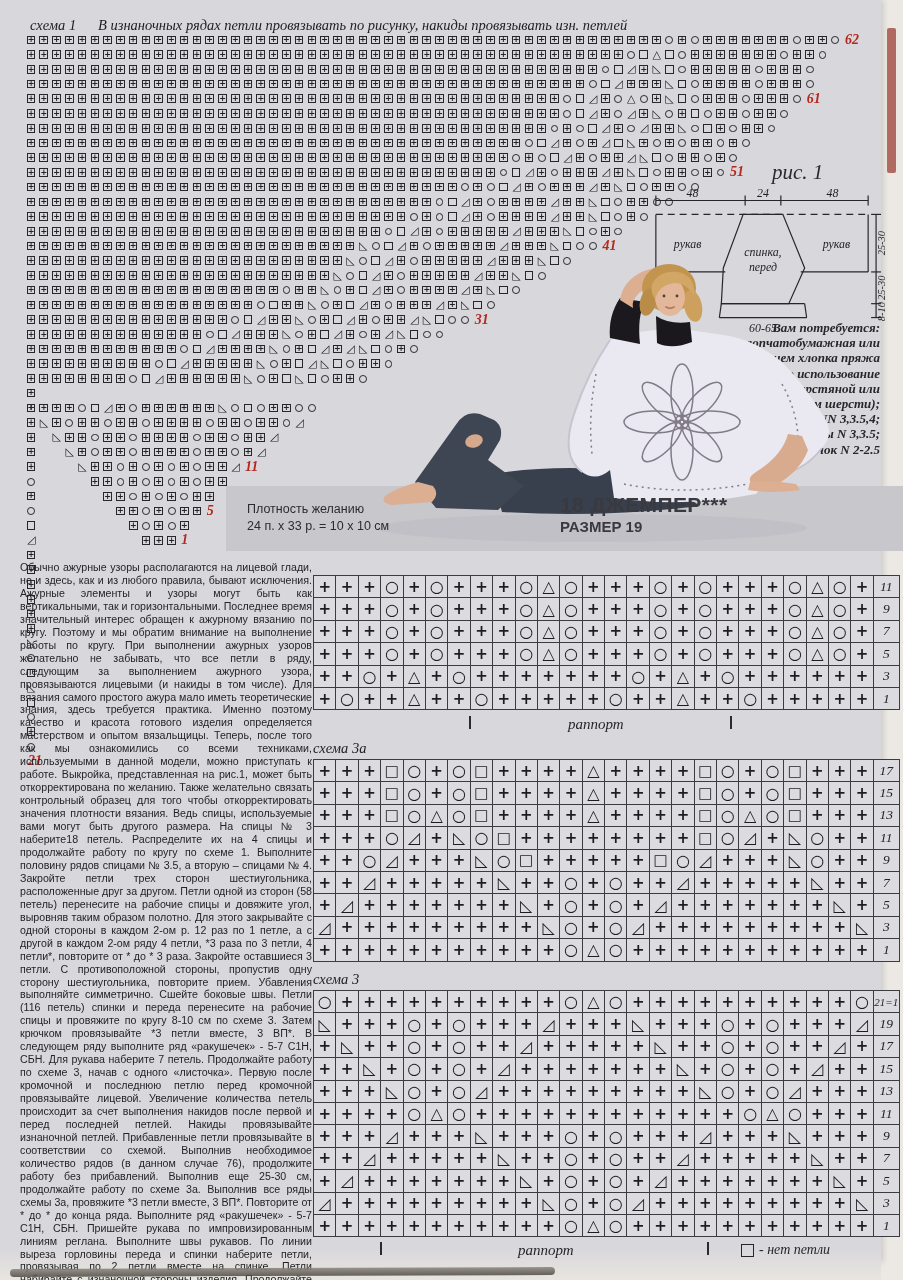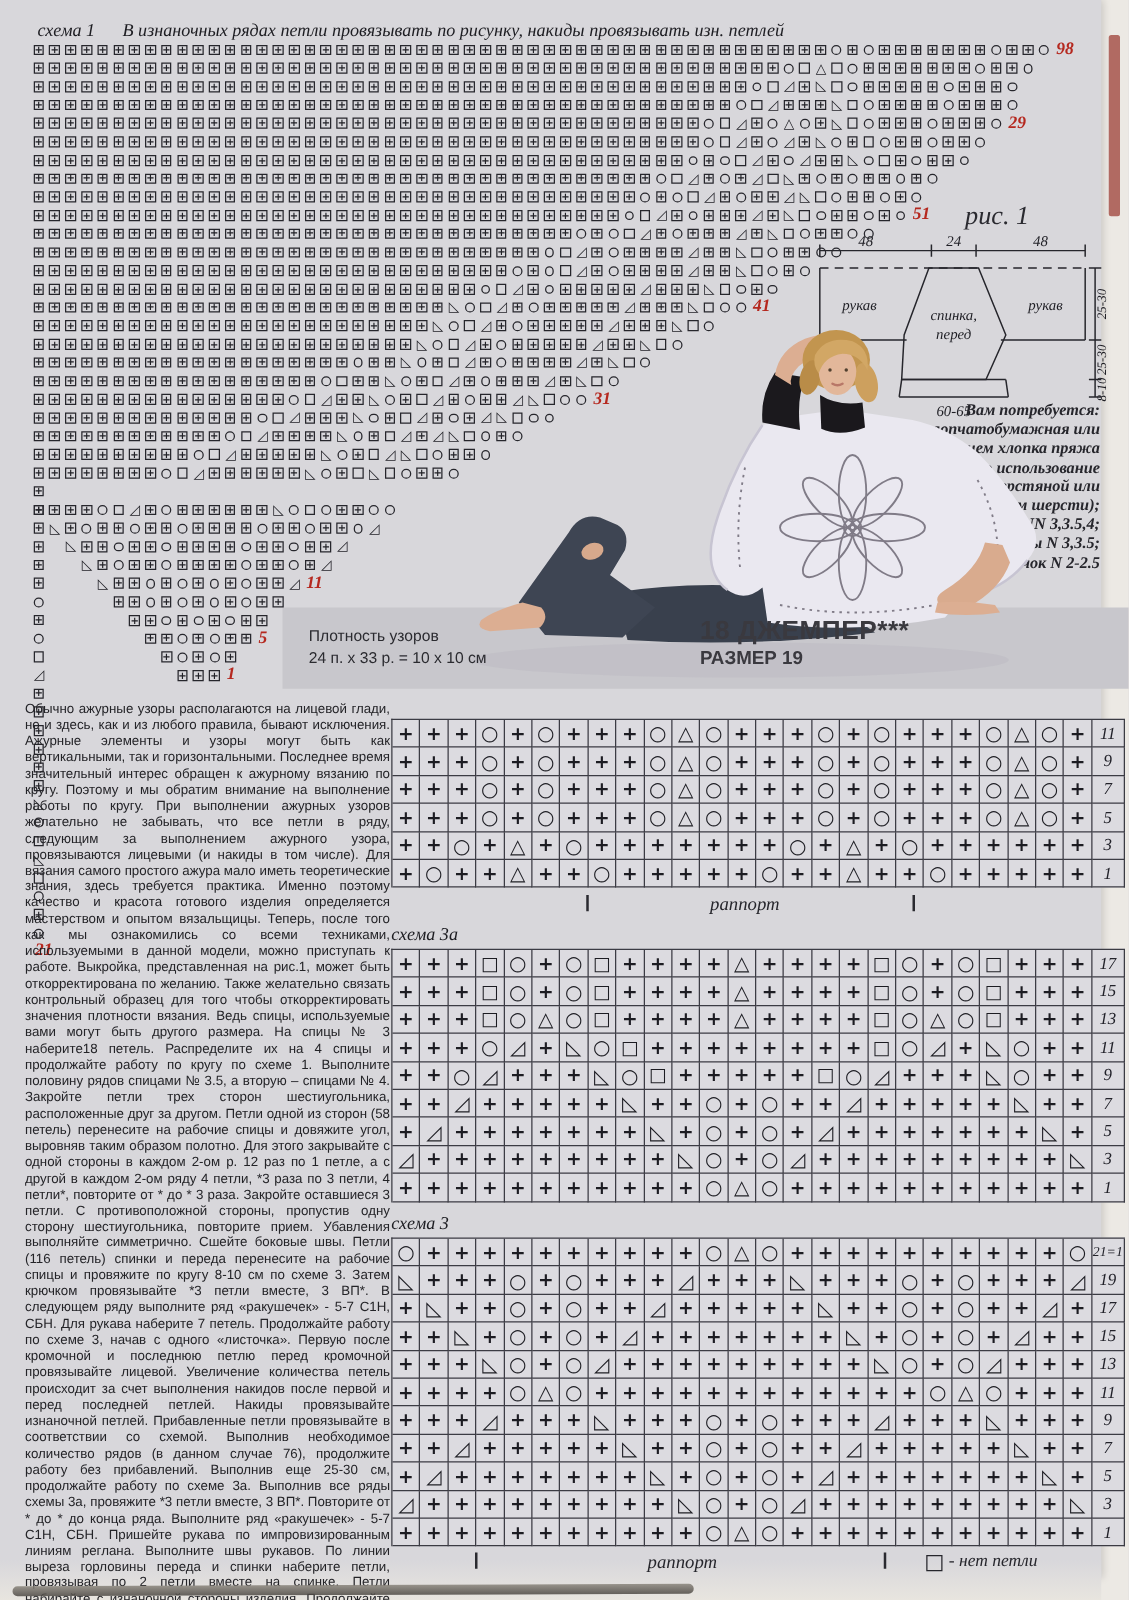--- a/index.html
+++ b/index.html
@@ -226,21 +226,21 @@
       <span class="s1 P"></span>
       <span class="s1 P"></span>
       <span class="s1 P"></span>
       <span class="s1 P"></span>
       <span class="s1 P"></span>
       <span class="s1 P"></span>
       <span class="s1 O"></span>
       <span class="s1 P"></span>
       <span class="s1 P"></span>
       <span class="s1 O"></span>
-      <span class="c1num">98</span>
+      <span class="c1num">62</span>
     </div>
     <div class="c1row" style="top: 14.72px; left: 0px;">
       <span class="s1 P"></span>
       <span class="s1 P"></span>
       <span class="s1 P"></span>
       <span class="s1 P"></span>
       <span class="s1 P"></span>
       <span class="s1 P"></span>
       <span class="s1 P"></span>
       <span class="s1 P"></span>
@@ -483,21 +483,21 @@
       <span class="s1 E"></span>
       <span class="s1 O"></span>
       <span class="s1 P"></span>
       <span class="s1 P"></span>
       <span class="s1 P"></span>
       <span class="s1 O"></span>
       <span class="s1 P"></span>
       <span class="s1 P"></span>
       <span class="s1 P"></span>
       <span class="s1 O"></span>
-      <span class="c1num">29</span>
+      <span class="c1num">61</span>
     </div>
     <div class="c1row" style="top: 73.6px; left: 0px;">
       <span class="s1 P"></span>
       <span class="s1 P"></span>
       <span class="s1 P"></span>
       <span class="s1 P"></span>
       <span class="s1 P"></span>
       <span class="s1 P"></span>
       <span class="s1 P"></span>
       <span class="s1 P"></span>
@@ -1553,21 +1553,21 @@
     </div>
     <div class="c1row" style="top: 500.48px; left: 115.02px;">
       <span class="s1 P"></span>
       <span class="s1 P"></span>
       <span class="s1 P"></span>
       <span class="c1num">1</span>
     </div>
   </div>
 
 <div class="gauge">
-  <div>Плотность узоров</div>
+  <div>Плотность желанию</div>
   <div>24 п. x 33 р. = 10 x 10 см</div>
 </div>
 <div class="title">
   <div class="t1">18 ДЖЕМПЕР***</div>
   <div class="t2">РАЗМЕР 19</div>
 </div>
 
 <div class="article">Обычно ажурные узоры располагаются на лицевой глади, но и здесь, как и из любого правила, бывают исключения. Ажурные элементы и узоры могут быть как вертикальными, так и горизонтальными. Последнее время значительный интерес обращен к ажурному вязанию по кругу. Поэтому и мы обратим внимание на выполнение работы по кругу. При выполнении ажурных узоров желательно не забывать, что все петли в ряду, следующим за выполнением ажурного узора, провязываются лицевыми (и накиды в том числе). Для вязания самого простого ажура мало иметь теоретические знания, здесь требуется практика. Именно поэтому качество и красота готового изделия определяется мастерством и опытом вязальщицы. Теперь, после того как мы ознакомились со всеми техниками, используемыми в данной модели, можно приступать к работе. Выкройка, представленная на рис.1, может быть откорректирована по желанию. Также желательно связать контрольный образец для того чтобы откорректировать значения плотности вязания. Ведь спицы, используемые вами могут быть другого размера. На спицы № 3 наберите18 петель. Распределите их на 4 спицы и продолжайте работу по кругу по схеме 1. Выполните половину рядов спицами № 3.5, а вторую – спицами № 4. Закройте петли трех сторон шестиугольника, расположенные друг за другом. Петли одной из сторон (58 петель) перенесите на рабочие спицы и довяжите угол, выровняв таким образом полотно. Для этого закрывайте с одной стороны в каждом 2-ом р. 12 раз по 1 петле, а с другой в каждом 2-ом ряду 4 петли, *3 раза по 3 петли, 4 петли*, повторите от * до * 3 раза. Закройте оставшиеся 3 петли. С противоположной стороны, пропустив одну сторону шестиугольника, повторите прием. Убавления выполняйте симметрично. Сшейте боковые швы. Петли (116 петель) спинки и переда перенесите на рабочие спицы и провяжите по кругу 8-10 см по схеме 3. Затем крючком провязывайте *3 петли вместе, 3 ВП*. В следующем ряду выполните ряд «ракушечек» - 5-7 С1Н, СБН. Для рукава наберите 7 петель. Продолжайте работу по схеме 3, начав с одного «листочка». Первую после кромочной и последнюю петлю перед кромочной провязывайте лицевой. Увеличение количества петель происходит за счет выполнения накидов после первой и перед последней петлей. Накиды провязывайте изнаночной петлей. Прибавленные петли провязывайте в соответствии со схемой. Выполнив необходимое количество рядов (в данном случае 76), продолжите работу без прибавлений. Выполнив еще 25-30 см, продолжайте работу по схеме 3а. Выполнив все ряды схемы 3а, провяжите *3 петли вместе, 3 ВП*. Повторите от * до * до конца ряда. Выполните ряд «ракушечек» - 5-7 С1Н, СБН. Пришейте рукава по импровизированным линиям реглана. Выполните швы рукавов. По линии выреза горловины переда и спинки наберите петли, провязывая по 2 петли вместе на спинке. Петли набирайте с изнаночной стороны изделия. Продолжайте работу по кругу. Провяжите 5-6 рядов лицевой гладью, после чего продолжайте работу по схеме 2. Выполнив все ряды схемы, провяжите крючком *3 петли вместе, 3 ВП*. Повторите от * до * до конца ряда. Выполните ряд «ракушечек» - 5-7 С1Н, СБН.</div>
 
 <div class="glabel" style="left:315px;top:544px;margin-top:44px;">схема 2</div>

